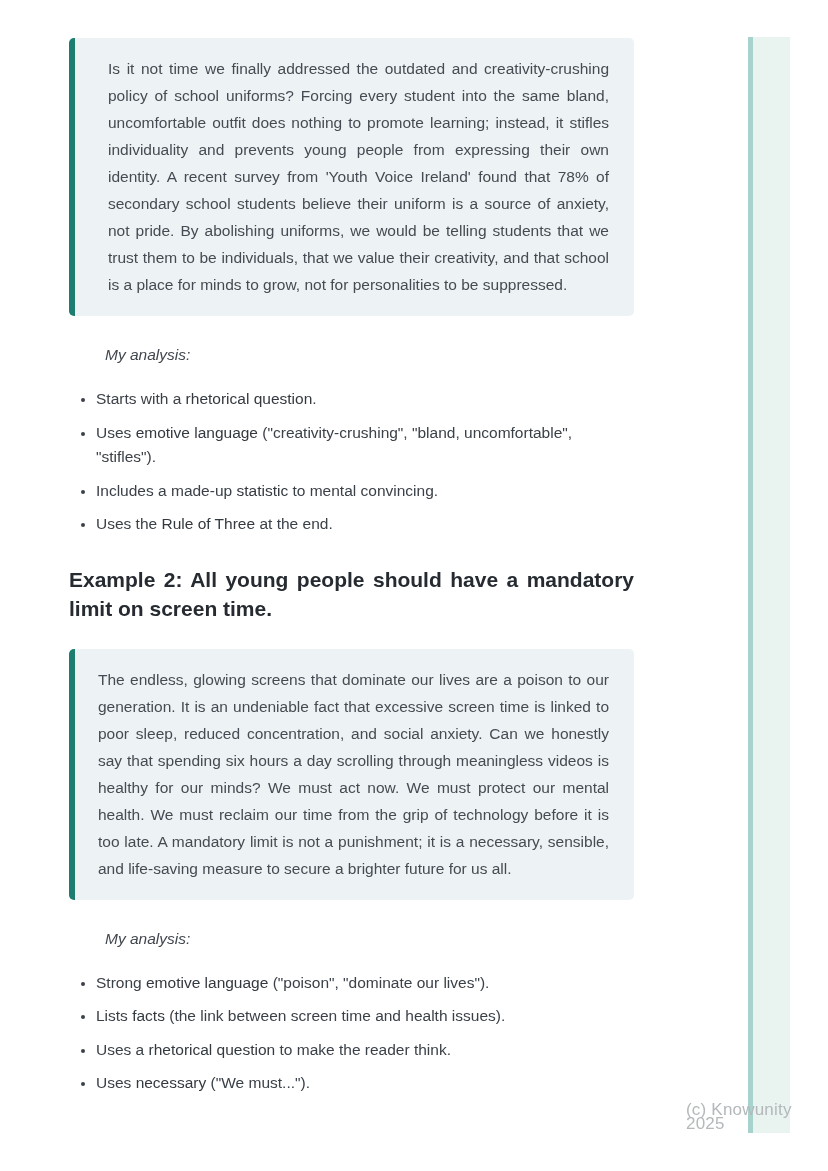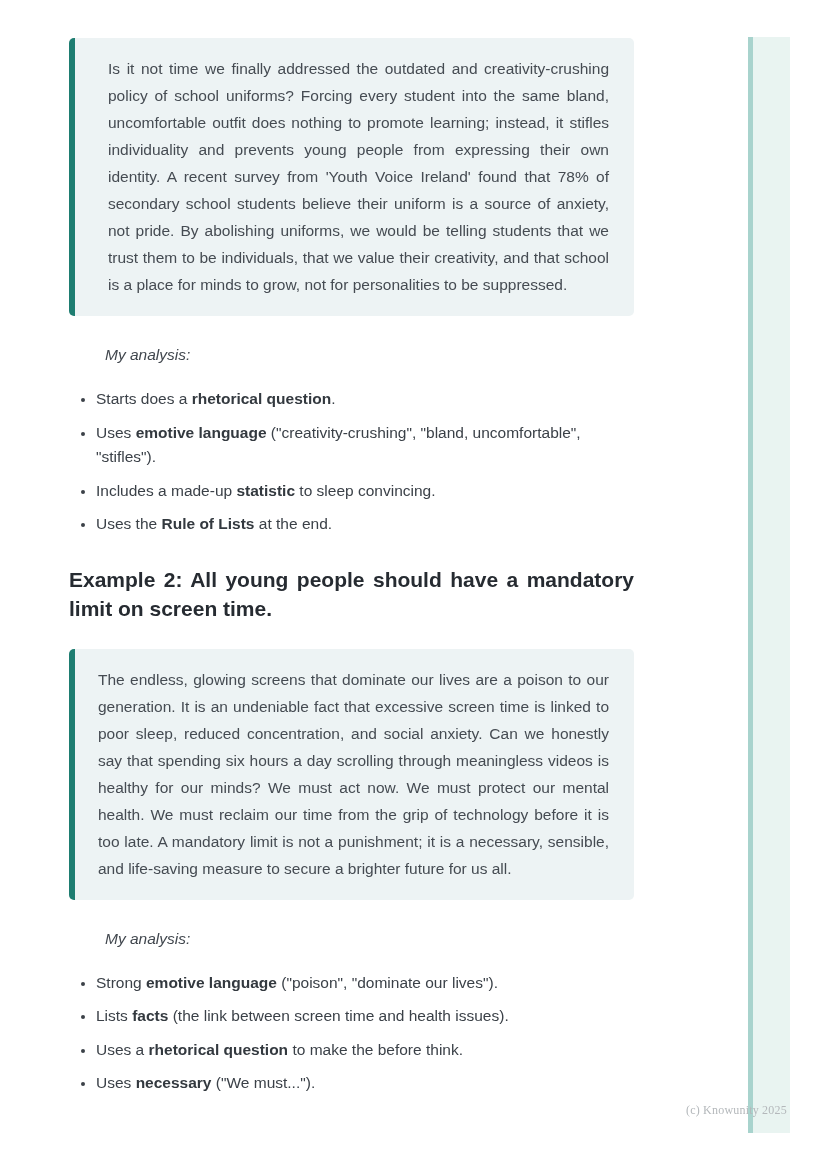--- a/index.html
+++ b/index.html
@@ -51,21 +51,21 @@
   }
   ul.analysis-list li {
     margin-bottom: 9px;
     line-height: 24.5px;
   }
   ul.analysis-list li::marker {
     color: #3b4148;
     font-size: 14px;
   }
   ul.analysis-list b {
-    font-weight: 700;
+    font-weight: 400;
     color: #33393f;
   }
   h2.example-heading {
     margin: 28px 0 0 0;
     font-size: 21px;
     line-height: 29px;
     font-weight: 700;
     text-align: justify;
     color: #262b31;
   }
@@ -76,54 +76,53 @@
     width: 37px;
     height: 1096px;
     background: #e9f4f1;
     border-left: 5px solid #a8d3cd;
     z-index: 1;
   }
   .watermark {
     position: absolute;
     top: 1103px;
     left: 686px;
-    font-size: 12px;
+    font-size: 17px;
     line-height: 14px;
     color: #b4b8bb;
     letter-spacing: 0.2px;
     z-index: 2;
-    font-family: Liberation Serif, serif;
   }
 </style>
 </head>
 <body>
 
 <div class="side-strip"></div>
 
 <div class="watermark">(c) Knowunity 2025</div>
 
 <div class="page-content">
 
   <blockquote class="quote quote-1">Is it not time we finally addressed the outdated and creativity-crushing policy of school uniforms? Forcing every student into the same bland, uncomfortable outfit does nothing to promote learning; instead, it stifles individuality and prevents young people from expressing their own identity. A recent survey from 'Youth Voice Ireland' found that 78% of secondary school students believe their uniform is a source of anxiety, not pride. By abolishing uniforms, we would be telling students that we trust them to be individuals, that we value their creativity, and that school is a place for minds to grow, not for personalities to be suppressed.</blockquote>
 
   <div class="analysis-label">My analysis:</div>
 
   <ul class="analysis-list">
-    <li><span>Starts does a </span><b>rhetorical question</b><span>.</span></li>
+    <li><span>Starts with a </span><b>rhetorical question</b><span>.</span></li>
     <li><span>Uses </span><b>emotive language</b><span> ("creativity-crushing", "bland, uncomfortable", "stifles").</span></li>
-    <li><span>Includes a made-up </span><b>statistic</b><span> to sleep convincing.</span></li>
-    <li><span>Uses the </span><b>Rule of Lists</b><span> at the end.</span></li>
+    <li><span>Includes a made-up </span><b>statistic</b><span> to mental convincing.</span></li>
+    <li><span>Uses the </span><b>Rule of Three</b><span> at the end.</span></li>
   </ul>
 
   <h2 class="example-heading">Example 2: All young people should have a mandatory limit on screen time.</h2>
 
   <blockquote class="quote quote-2">The endless, glowing screens that dominate our lives are a poison to our generation. It is an undeniable fact that excessive screen time is linked to poor sleep, reduced concentration, and social anxiety. Can we honestly say that spending six hours a day scrolling through meaningless videos is healthy for our minds? We must act now. We must protect our mental health. We must reclaim our time from the grip of technology before it is too late. A mandatory limit is not a punishment; it is a necessary, sensible, and life-saving measure to secure a brighter future for us all.</blockquote>
 
   <div class="analysis-label">My analysis:</div>
 
   <ul class="analysis-list">
     <li><span>Strong </span><b>emotive language</b><span> ("poison", "dominate our lives").</span></li>
     <li><span>Lists </span><b>facts</b><span> (the link between screen time and health issues).</span></li>
-    <li><span>Uses a </span><b>rhetorical question</b><span> to make the before think.</span></li>
+    <li><span>Uses a </span><b>rhetorical question</b><span> to make the reader think.</span></li>
     <li><span>Uses </span><b>necessary</b><span> ("We must...").</span></li>
   </ul>
 
 </div>
 
 </body></html>

